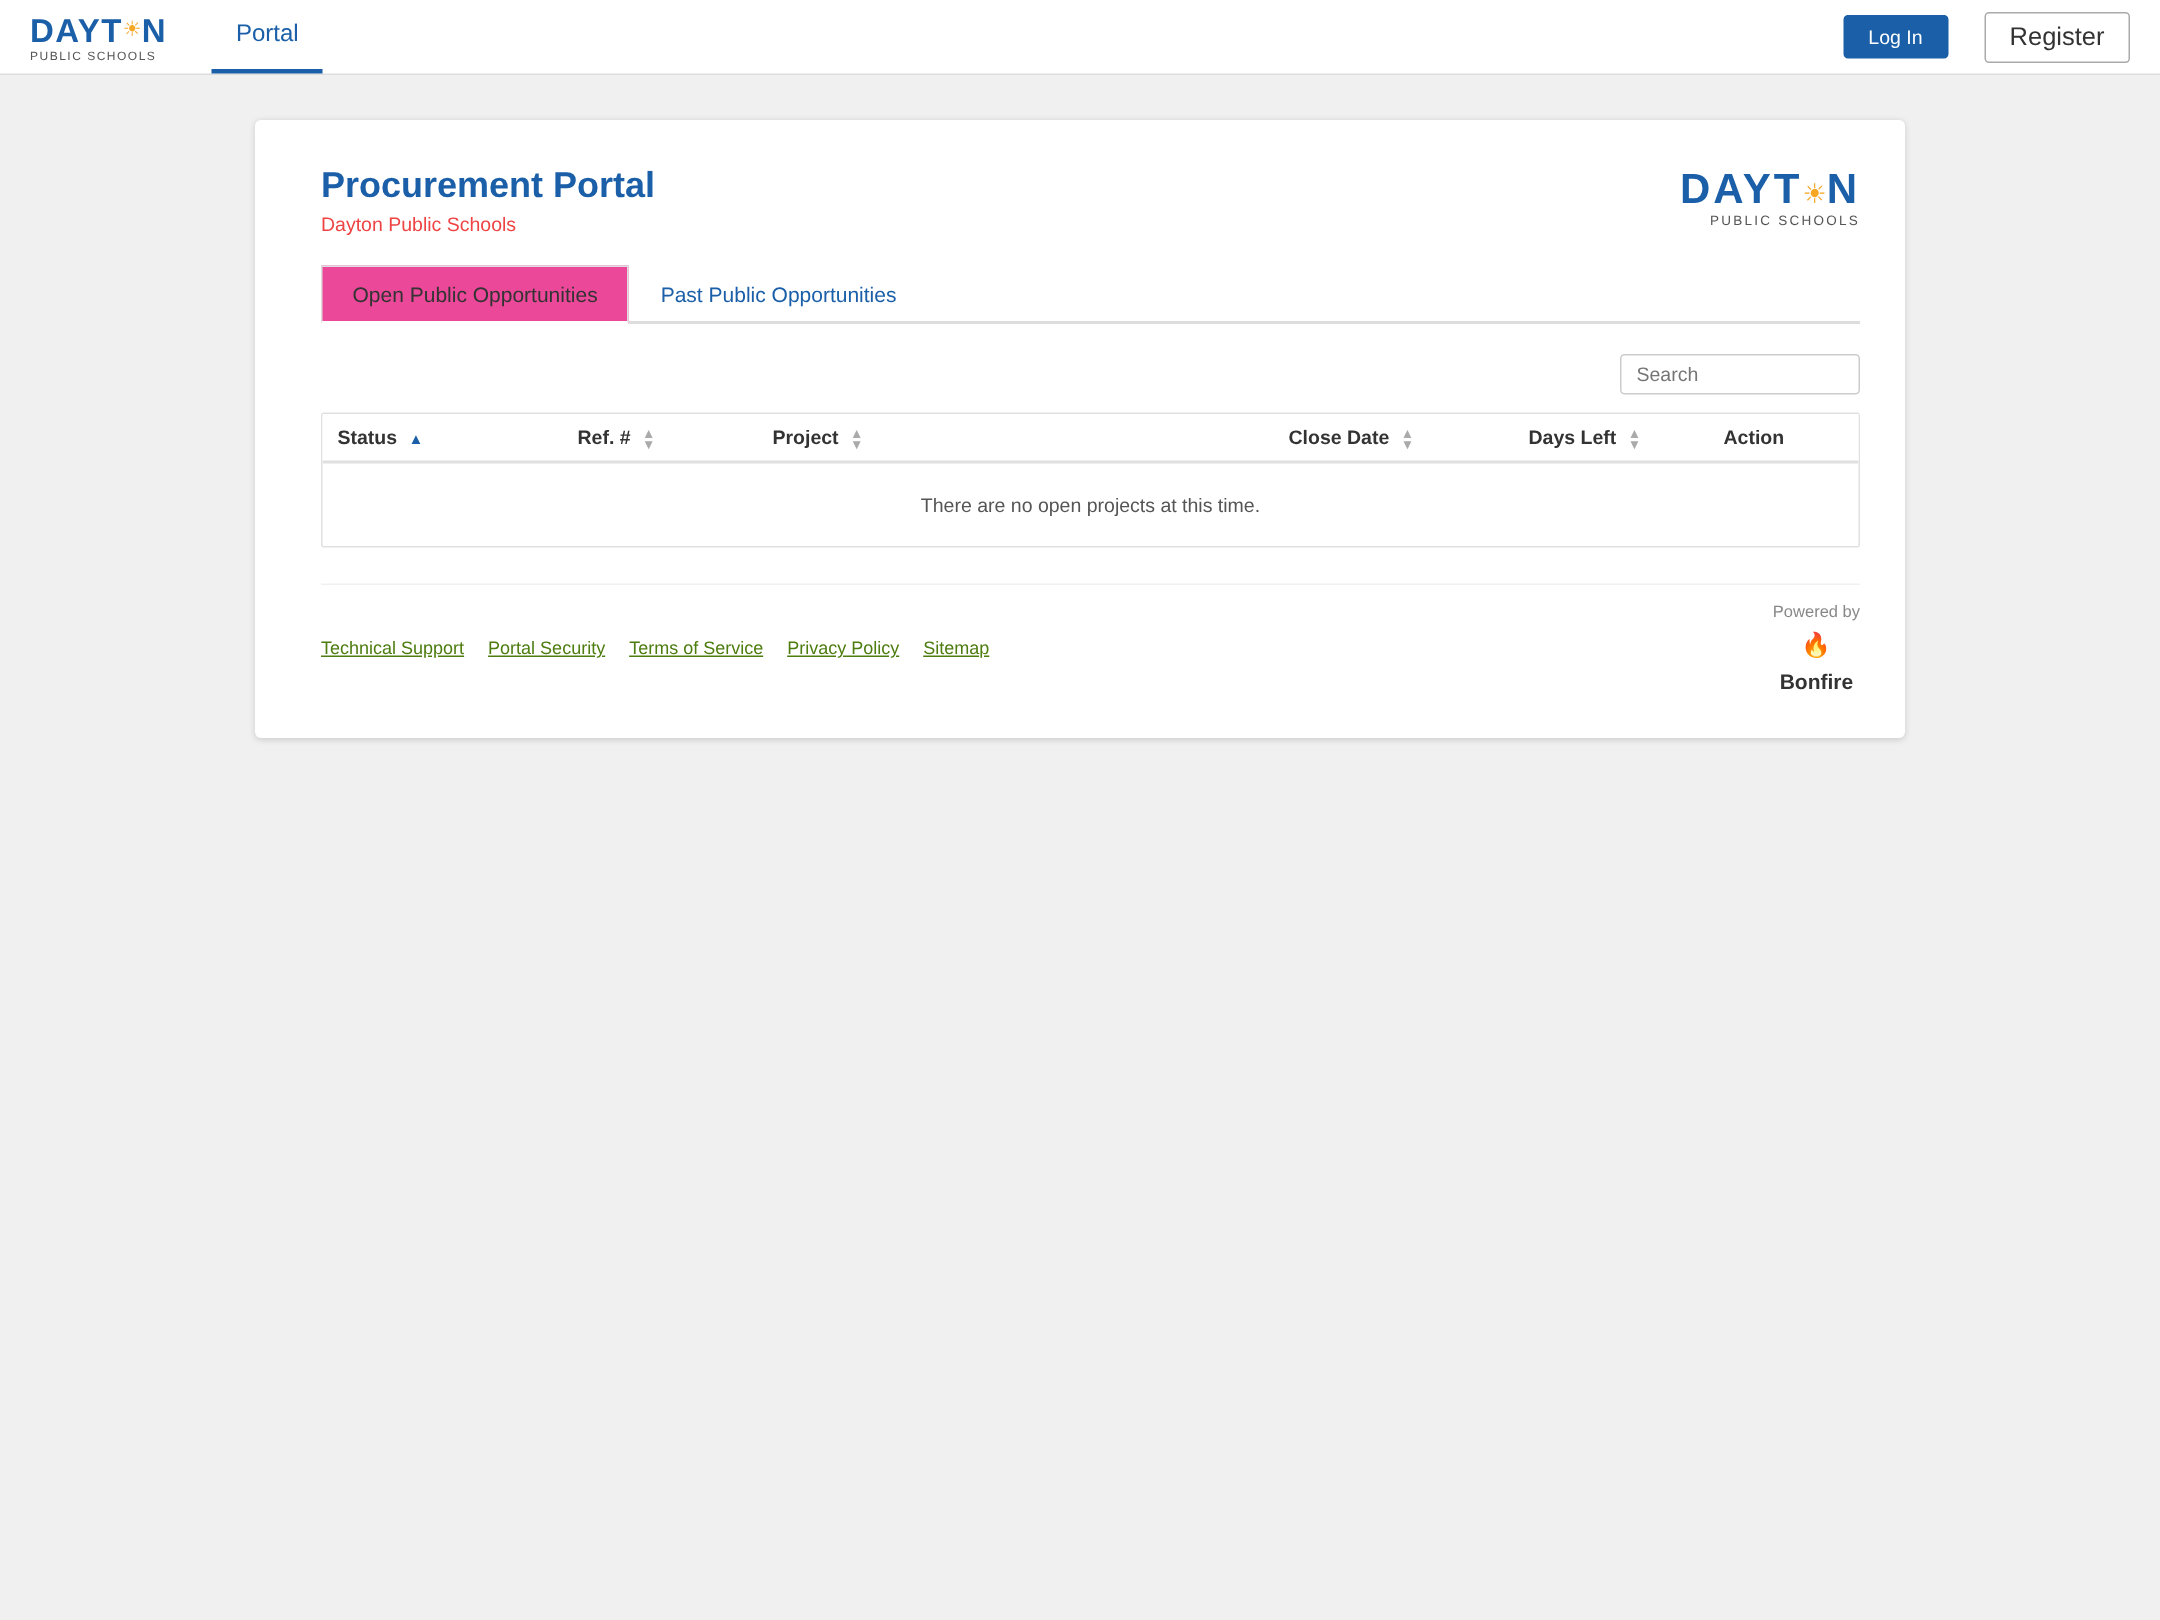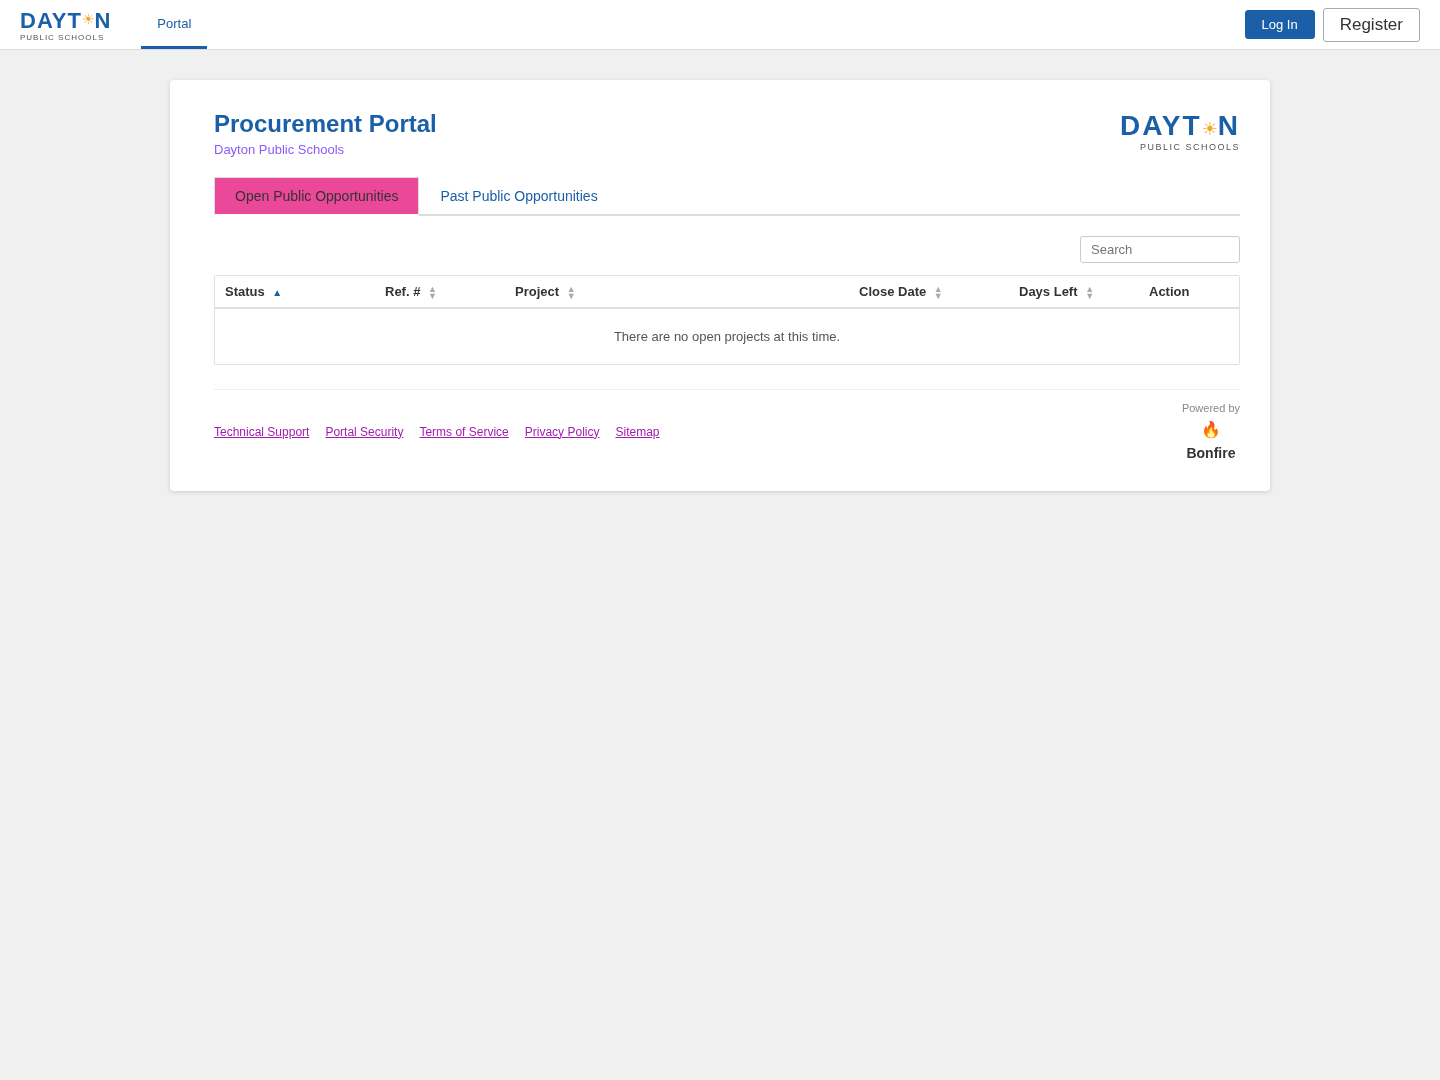--- a/index.html
+++ b/index.html
@@ -47,30 +47,30 @@
       display: flex;
       align-items: stretch;
       height: 100%;
     }
     .nav-link {
       display: flex;
       align-items: center;
       padding: 0 16px;
       text-decoration: none;
       color: #1a5fa8;
-      font-size: 13px;
+      font-size: 16px;
       border-bottom: 3px solid transparent;
     }
     .nav-link.active {
       border-bottom: 3px solid #1a5fa8;
     }
     .nav-right {
       margin-left: auto;
       display: flex;
-      gap: 8px;
+      gap: 24px;
       align-items: center;
     }
     .btn-login {
       background: #1a5fa8;
       color: #fff;
       border: 1px solid #1a5fa8;
       padding: 6px 16px;
       border-radius: 3px;
       cursor: pointer;
       font-size: 13px;
@@ -102,21 +102,21 @@
       align-items: flex-start;
       margin-bottom: 20px;
     }
     .portal-title {
       font-size: 24px;
       font-weight: bold;
       color: #1a5fa8;
     }
     .portal-subtitle {
       font-size: 13px;
-      color: #8b5cf6;
+      color: #ef4444;
       margin-top: 4px;
     }
     .header-logo-block {
       text-align: right;
     }
     .header-logo-text {
       font-size: 28px;
       font-weight: bold;
       color: #1a5fa8;
       letter-spacing: 2px;
@@ -219,21 +219,21 @@
       align-items: center;
       margin-top: 24px;
       padding-top: 12px;
       border-top: 1px solid #f0f0f0;
     }
     .footer-links {
       display: flex;
       gap: 16px;
     }
     .footer-link {
-      color: #a21caf;
+      color: #4d7c0f;
       text-decoration: underline;
       font-size: 12px;
       cursor: pointer;
     }
     .powered-by {
       font-size: 11px;
       color: #888;
       display: flex;
       align-items: center;
       gap: 6px;

